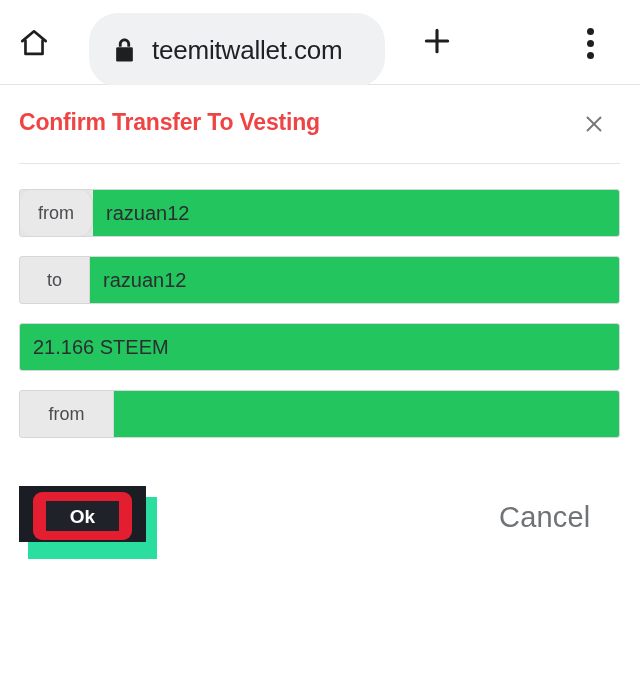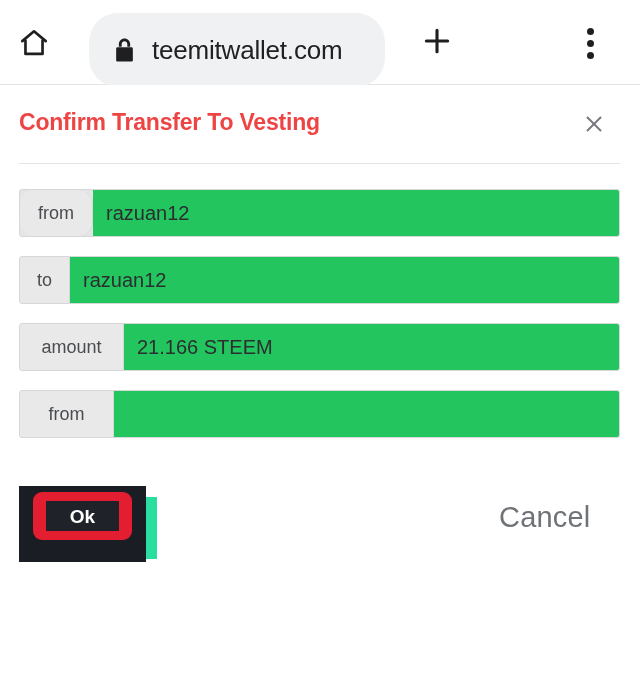--- a/index.html
+++ b/index.html
@@ -181,21 +181,21 @@
   }
   #ok-teal-layer {
     position: absolute;
     left: 9px; top: 11px;
     width: 129px; height: 62px;
     background: #2ade9f;
   }
   #ok-dark-layer {
     position: absolute;
     left: 0; top: 0;
-    width: 127px; height: 76px;
+    width: 127px; height: 56px;
     background: #1b1d24;
   }
   #ok-red-layer {
     position: absolute;
     left: 14px; top: 6px;
     width: 99px; height: 48px;
     background: #e31e30;
     border-radius: 9px;
     box-sizing: border-box;
   }
@@ -281,25 +281,24 @@
   </div>
 
   <div id="dialog-divider"></div>
 
   <div id="form-fields">
       <div class="field-row">
         <div class="field-label" style="width: 73px; border-radius: 14px;">from</div>
         <div class="field-value">razuan12</div>
       </div>
       <div class="field-row">
-        <div class="field-label" style="width: 50px;">to</div>
+        <div class="field-label" style="width: 70px;">to</div>
         <div class="field-value">razuan12</div>
       </div>
       <div class="field-row">
-        <div class="field-label" style="width: 104px;">amount</div>
         <div class="field-value">21.166 STEEM</div>
       </div>
       <div class="field-row">
         <div class="field-label" style="width: 94px;">from</div>
         <div class="field-value"></div>
       </div>
     </div>
 
   <div id="ok-annotation">
     <div id="ok-teal-layer"></div>

